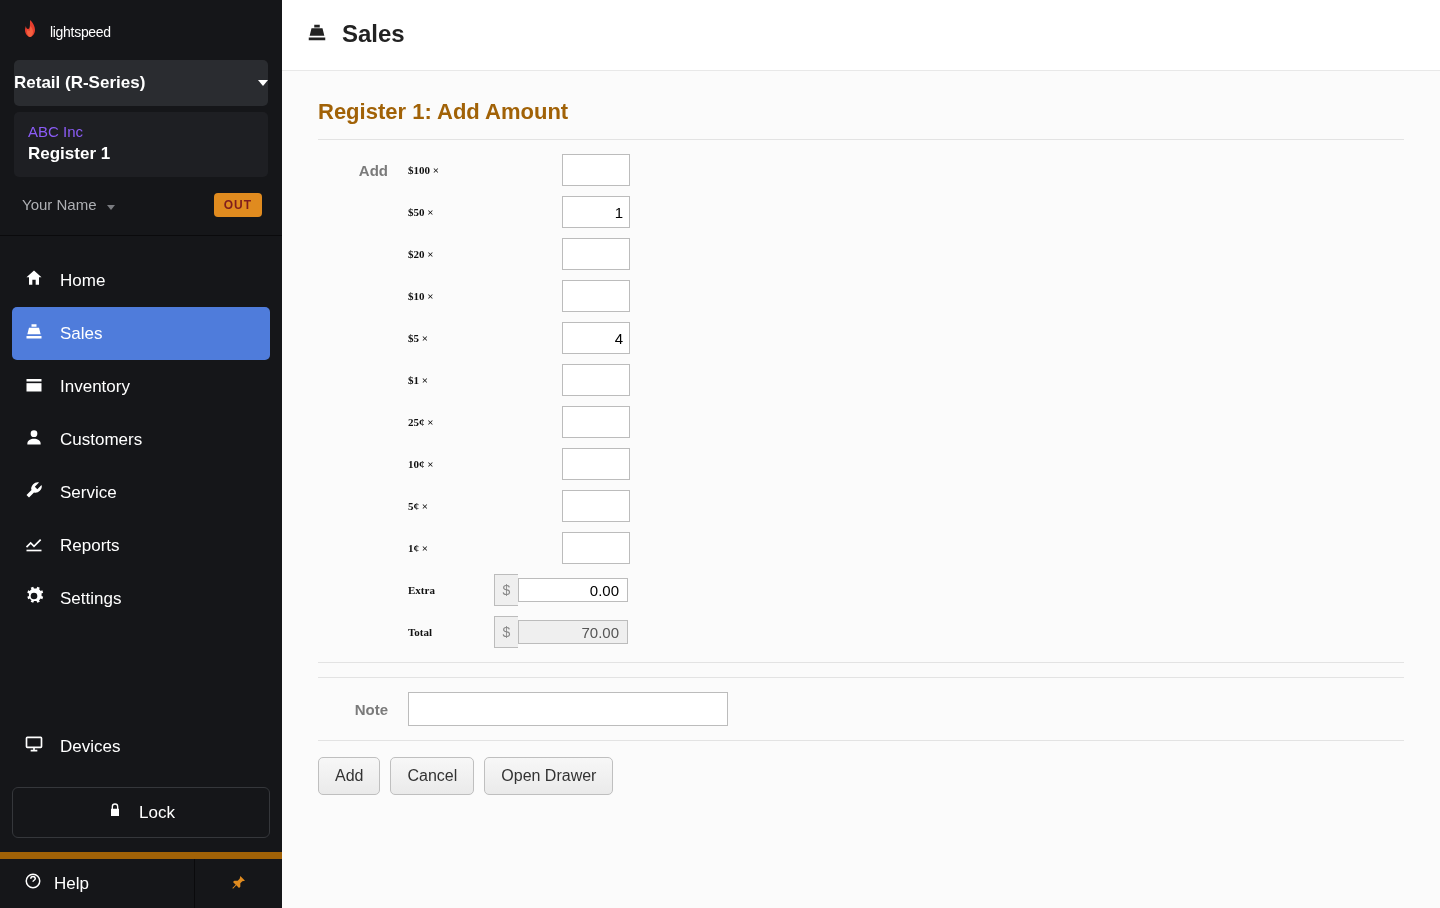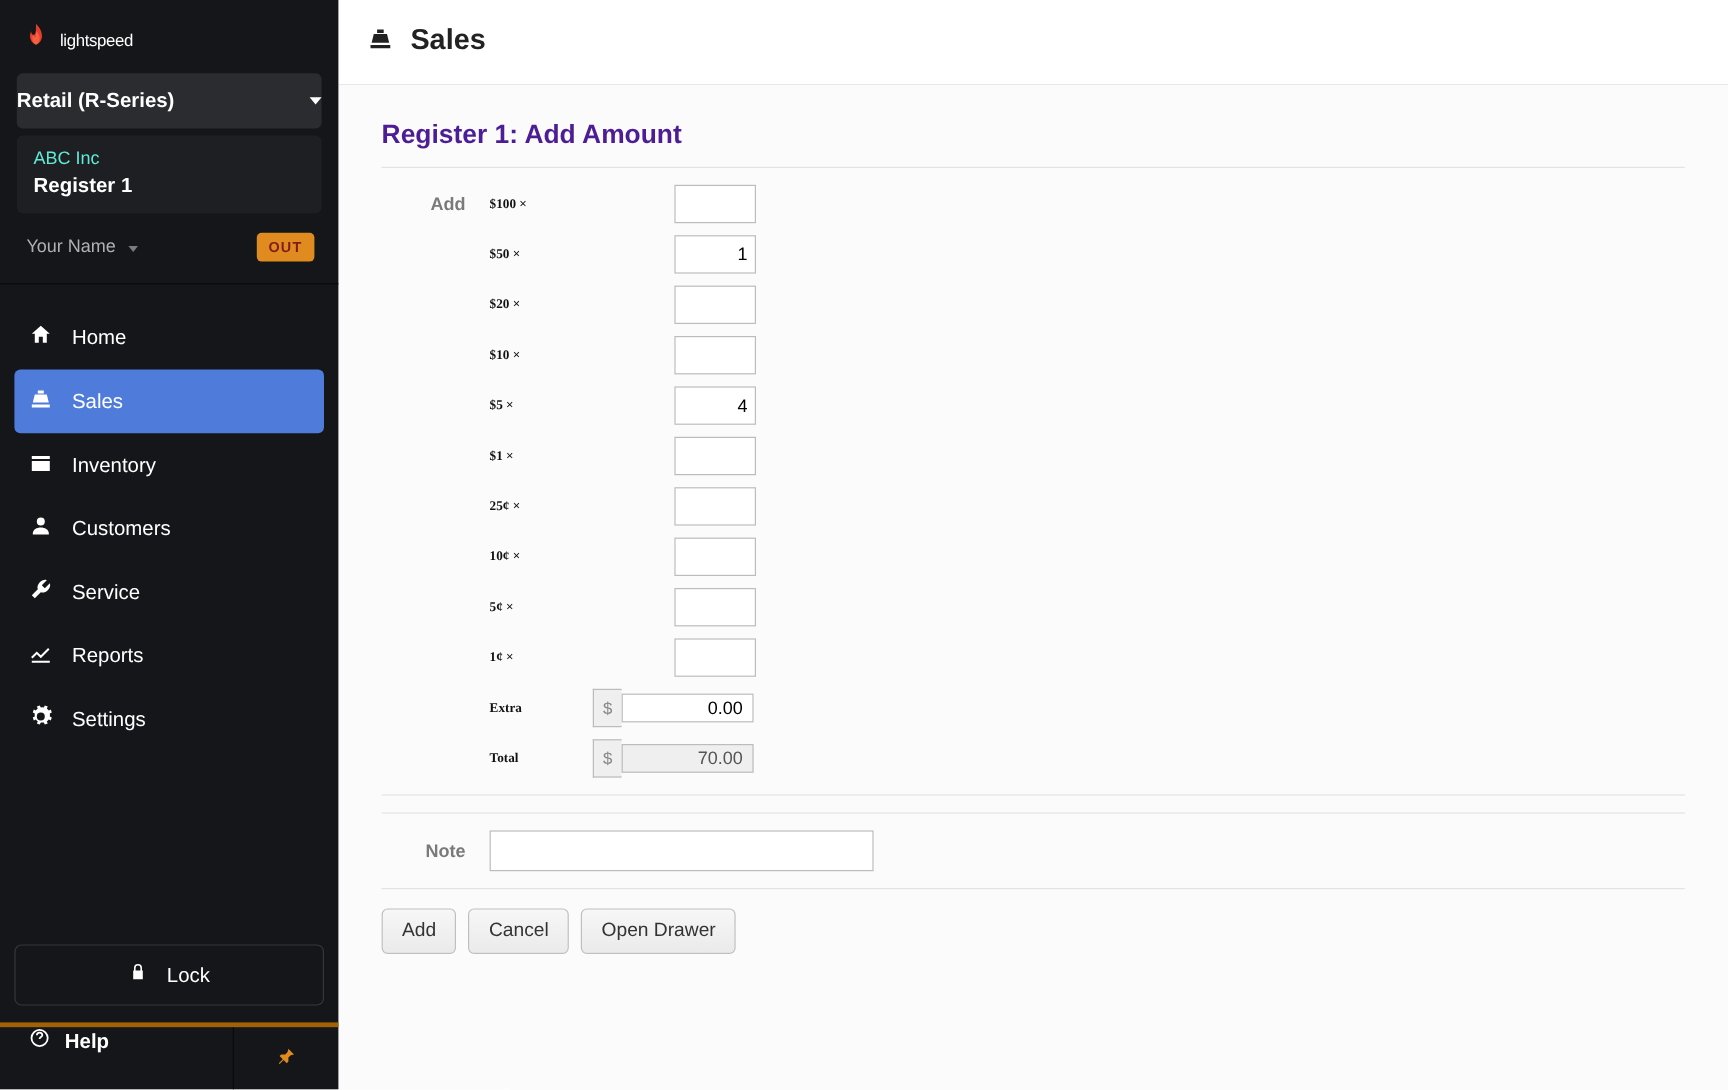--- a/index.html
+++ b/index.html
@@ -55,21 +55,21 @@
   border-right: 5px solid transparent;
   border-top: 6px solid #fff;
 }
 .register-box {
   background: #1e1f23;
   border-radius: 5px;
   padding: 11px 14px 13px 14px;
 }
 .register-company {
   font-size: 15px;
-  color: #5eead4;
+  color: #8b5cf6;
   margin-bottom: 4px;
 }
 .register-name {
   font-size: 17px;
   font-weight: 600;
 }
 .user-row {
   display: flex;
   align-items: center;
   justify-content: space-between;
@@ -129,25 +129,24 @@
   display: flex;
   align-items: center;
   justify-content: center;
   gap: 16px;
   padding: 14px 0;
   cursor: pointer;
   font-size: 17px;
   font-weight: 500;
 }
 .bottom-bar {
-  border-top: 4px solid #a16207;
-  display: flex;
-  align-items: flex-start;
+  border-top: 7px solid #a16207;
+  display: flex;
+  align-items: center;
   height: 56px;
-  font-weight: bold;
 }
 .help-item {
   display: flex;
   align-items: center;
   gap: 12px;
   padding: 0 18px 0 24px;
   flex: 1;
   font-size: 17px;
   cursor: pointer;
 }
@@ -182,21 +181,21 @@
 }
 .main-header svg { width: 22px; height: 22px; }
 .main-body {
   padding: 28px 36px;
   background: #fbfbfb;
   flex: 1;
 }
 .section-title {
   font-size: 22px;
   font-weight: 700;
-  color: #4c1d95;
+  color: #a16207;
   margin-bottom: 14px;
 }
 .section-divider {
   border: none;
   border-top: 1px solid #e3e3e3;
   margin-bottom: 14px;
 }
 .form-row {
   display: flex;
   align-items: center;
@@ -367,20 +366,29 @@
               <path d="M12 8a4 4 0 100 8 4 4 0 000-8zm9 4l2 1-1 3-2-1a8 8 0 01-2 2l1 2-3 1-1-2a8 8 0 01-3 0l-1 2-3-1 1-2a8 8 0 01-2-2l-2 1-1-3 2-1a8 8 0 010-3l-2-1 1-3 2 1a8 8 0 012-2l-1-2 3-1 1 2a8 8 0 013 0l1-2 3 1-1 2a8 8 0 012 2l2-1 1 3-2 1a8 8 0 010 3z"></path>
             </svg></span>
         <span>Settings</span>
       </div>
     </div>
     <div style="flex:1"></div>
   </div>
 
   <div style="flex:1"></div>
 
+  <div class="devices-block">
+    <div class="nav-item">
+      <span><svg viewBox="0 0 24 24" fill="none" stroke="#fff" stroke-width="2">
+            <rect x="3" y="4" width="18" height="12" rx="1"></rect>
+            <path d="M8 20h8M12 16v4"></path>
+          </svg></span>
+      <span>Devices</span>
+    </div>
+  </div>
 
   <div class="lock-btn">
     <span><svg viewBox="0 0 24 24" width="16" height="16" fill="#fff">
           <path d="M7 10V7a5 5 0 0110 0v3h1v11H6V10h1zm2 0h6V7a3 3 0 00-6 0v3z"></path>
         </svg></span>
     <span>Lock</span>
   </div>
 
   <div style="height:14px"></div>
 

